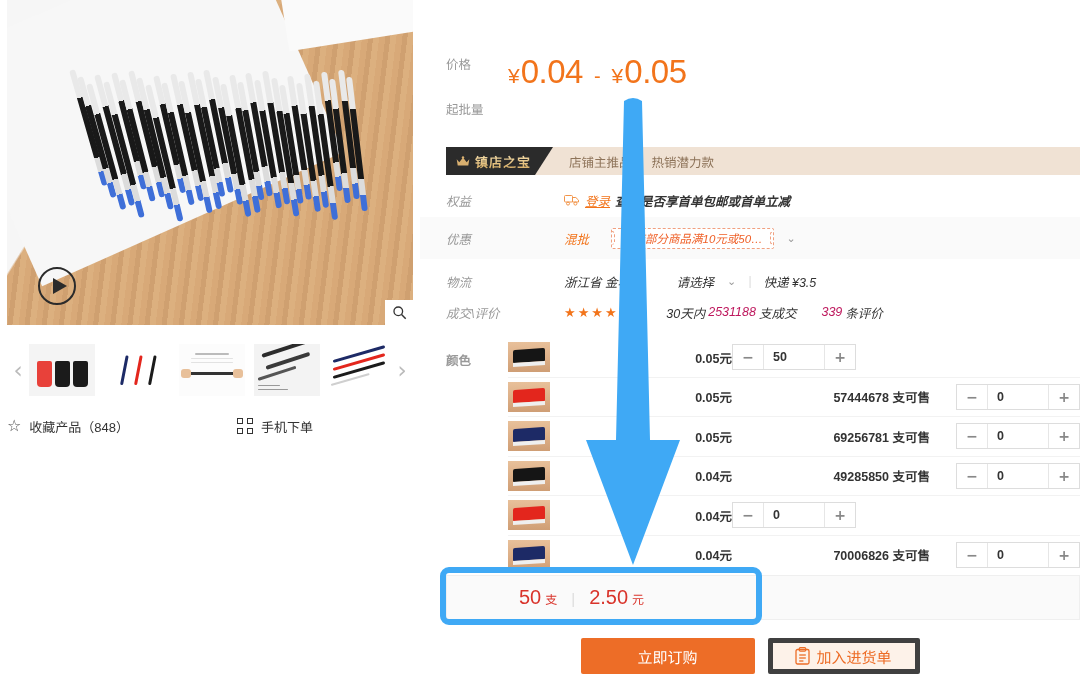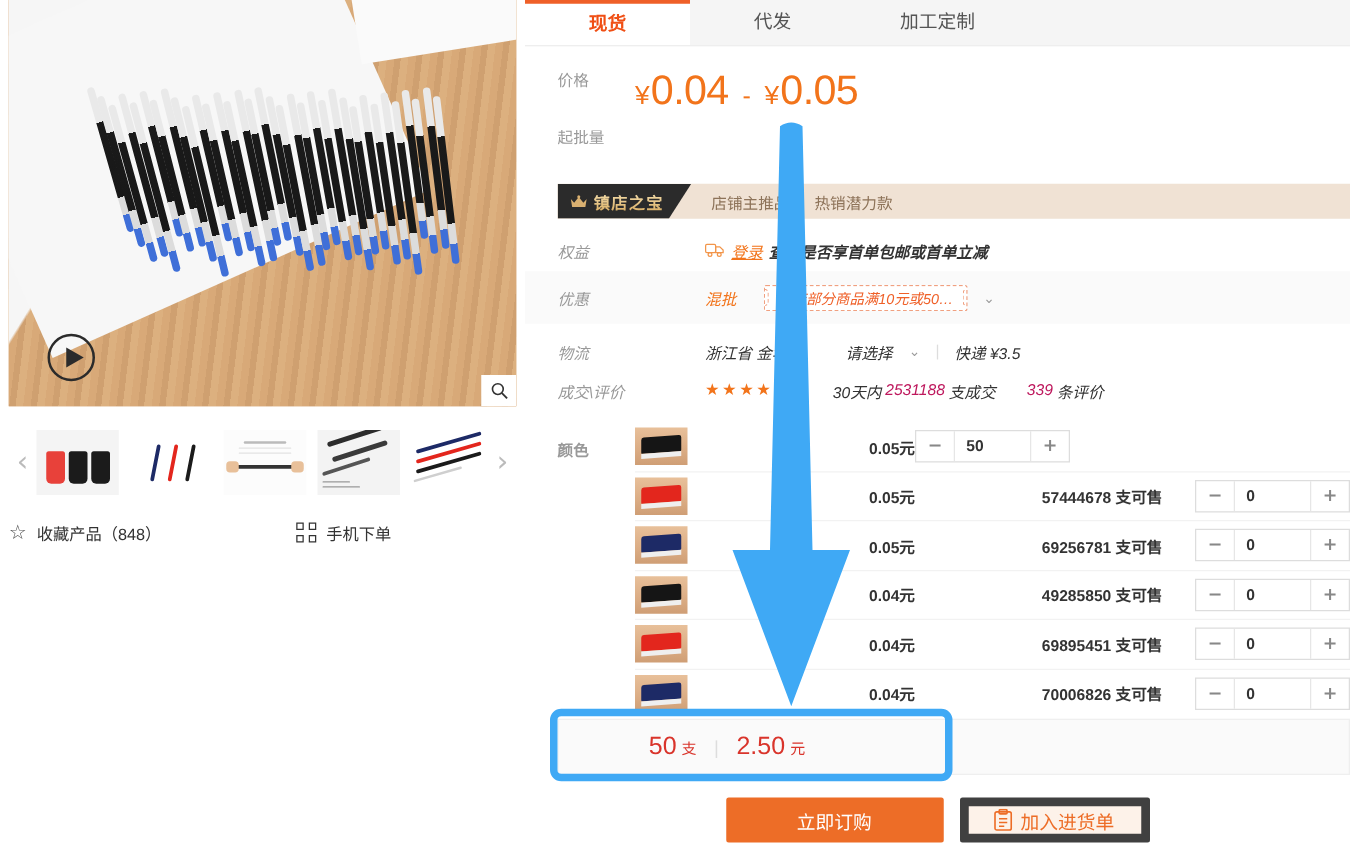--- a/index.html
+++ b/index.html
@@ -200,21 +200,21 @@
   }
   .sum-right .chev{margin:0;color:#888;}
 
   
   .actions{position:absolute;left:0;top:638px;width:660px;display:flex;justify-content:center;gap:13px;}
   .btn{
     height:36px;box-sizing:border-box;display:flex;align-items:center;justify-content:center;gap:6px;
     font-size:15px;cursor:pointer;border-radius:2px;
   }
   .btn-primary{width:174px;background:#ed6d27;color:#fff;}
-  .btn-ghost{width:152px;background:#fdf2e9;border:7px solid #404040;color:#ed6d27;}
+  .btn-ghost{width:152px;background:#fdf2e9;border:5px solid #404040;color:#ed6d27;}
   .btn-ghost2{width:152px;background:#fdf2e9;border:1px solid #f5d9bf;color:#ed6d27;}
   .clip-ico{width:15px;height:18px;position:relative;}
 
   
   .anno-arrow{position:absolute;left:558px;top:95px;width:160px;height:475px;pointer-events:none;}
   .anno-box{
     position:absolute;left:440px;top:567px;width:322px;height:58px;
     border:6px solid #3fa9f5;border-radius:9px;box-sizing:border-box;pointer-events:none;
   }
 </style>
@@ -323,25 +323,20 @@
             <span></span>
             <span></span>
         </span>
         <span>手机下单</span>
       </div>
     </div>
   </div>
 
   <div class="right">
 
-    <div class="tabs">
-      <div class="tab active" style="left:0;width:132px;">现货</div>
-      <div class="tab" style="left:132px;width:132px;">代发</div>
-      <div class="tab" style="left:264px;width:132px;">加工定制</div>
-    </div>
 
     <div class="price-block">
       <div class="row price-row">
         <div class="row-label">价格</div>
         <div class="row-body">
           <div class="price-main">
             <span class="cny">¥</span>
             <span class="pnum">0.04</span>
             <span class="pdash">-</span>
             <span class="cny">¥</span>
@@ -476,21 +471,20 @@
               <div class="step-val">0</div>
               <div class="step-btn step-plus">+</div>
             </div>
           </div>
           <div class="sku-row">
             <div class="sku-thumb">
               <i style="background:#e3261d"></i>
               <u></u>
             </div>
             <div class="sku-price">0.04元</div>
-            <div class="sku-stock">69895451 支可售</div>
             <div class="stepper">
               <div class="step-btn step-minus">−</div>
               <div class="step-val">0</div>
               <div class="step-btn step-plus">+</div>
             </div>
           </div>
           <div class="sku-row">
             <div class="sku-thumb">
               <i style="background:#1d2a66"></i>
               <u></u>

